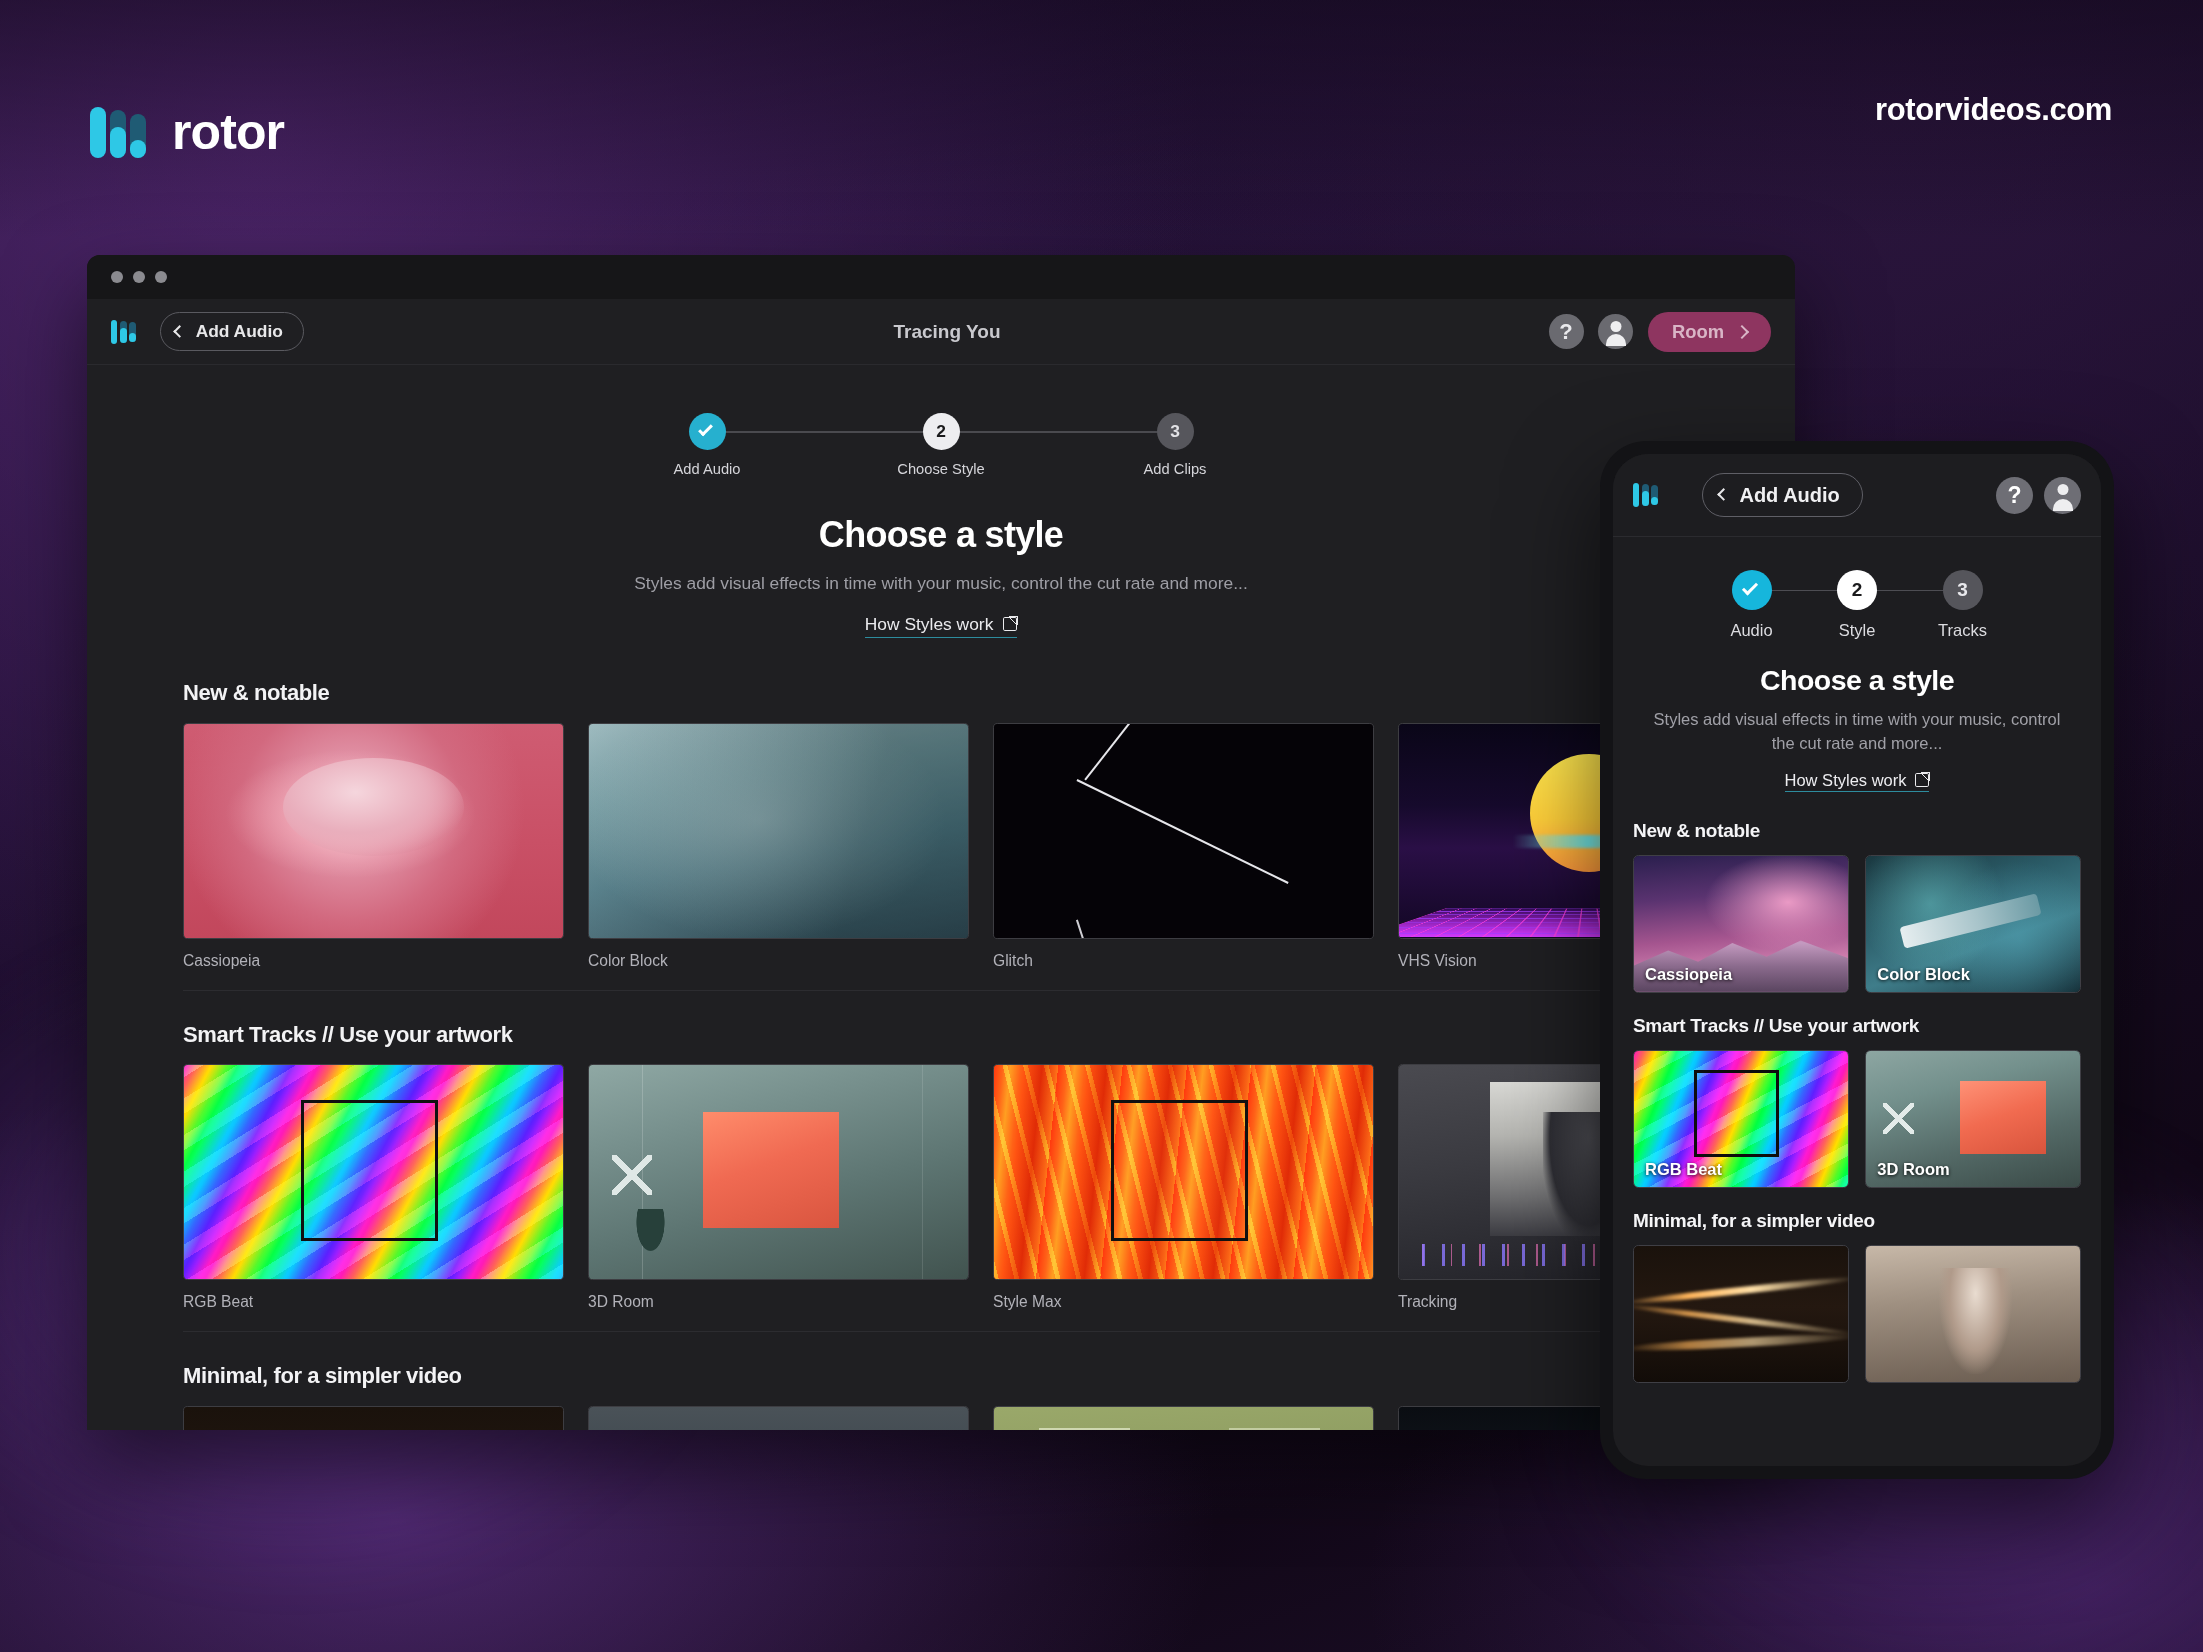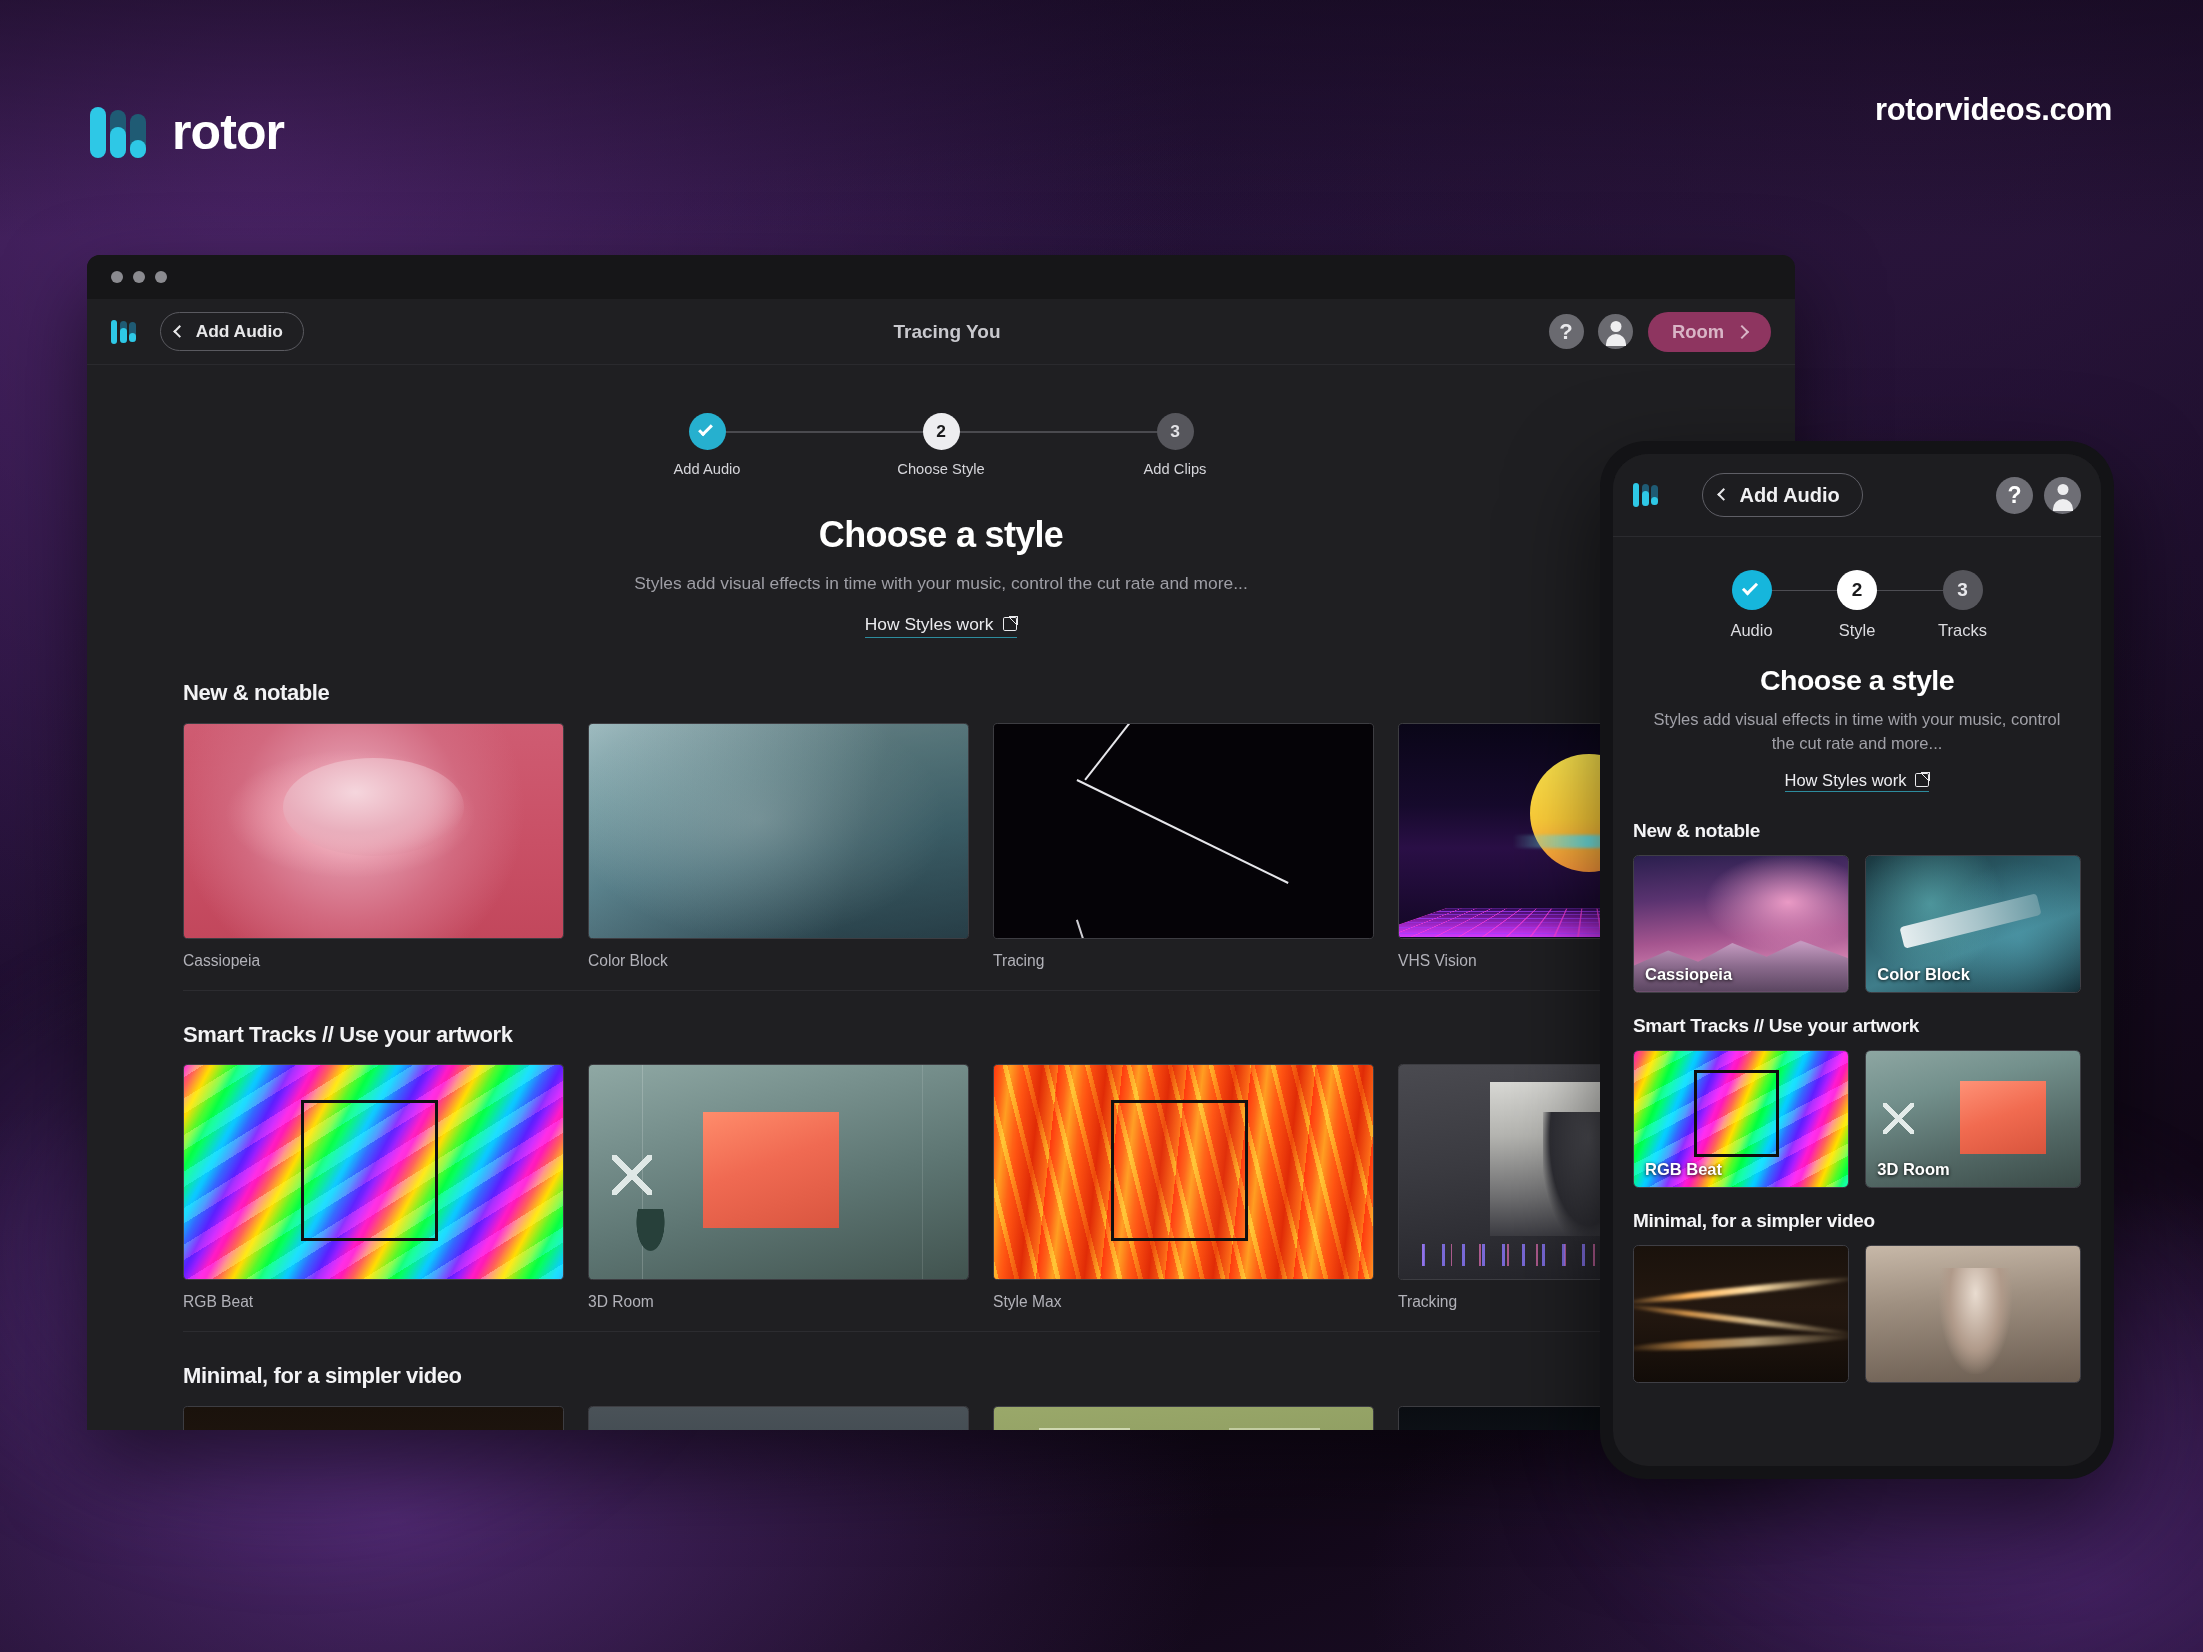--- a/index.html
+++ b/index.html
@@ -597,21 +597,21 @@
                 <div class="t-colorblock" style="width:100%;height:100%"></div>
               </div>
             <div class="card-label">Color Block</div>
           </div>
           <div class="card">
             <div class="thumb">
                 <div class="t-quaker" style="width:100%;height:100%">
                   <div class="q-line"></div>
                 </div>
               </div>
-            <div class="card-label">Tracing</div>
+            <div class="card-label">Glitch</div>
           </div>
           <div class="card">
             <div class="thumb">
               <div class="t-vhs" style="width:100%;height:100%">
                 <div class="vhs-sun"></div>
                   <div class="vhs-horizon"></div>
                   <div class="vhs-grid"></div>
               </div>
             </div>
             <div class="card-label">VHS Vision</div>

